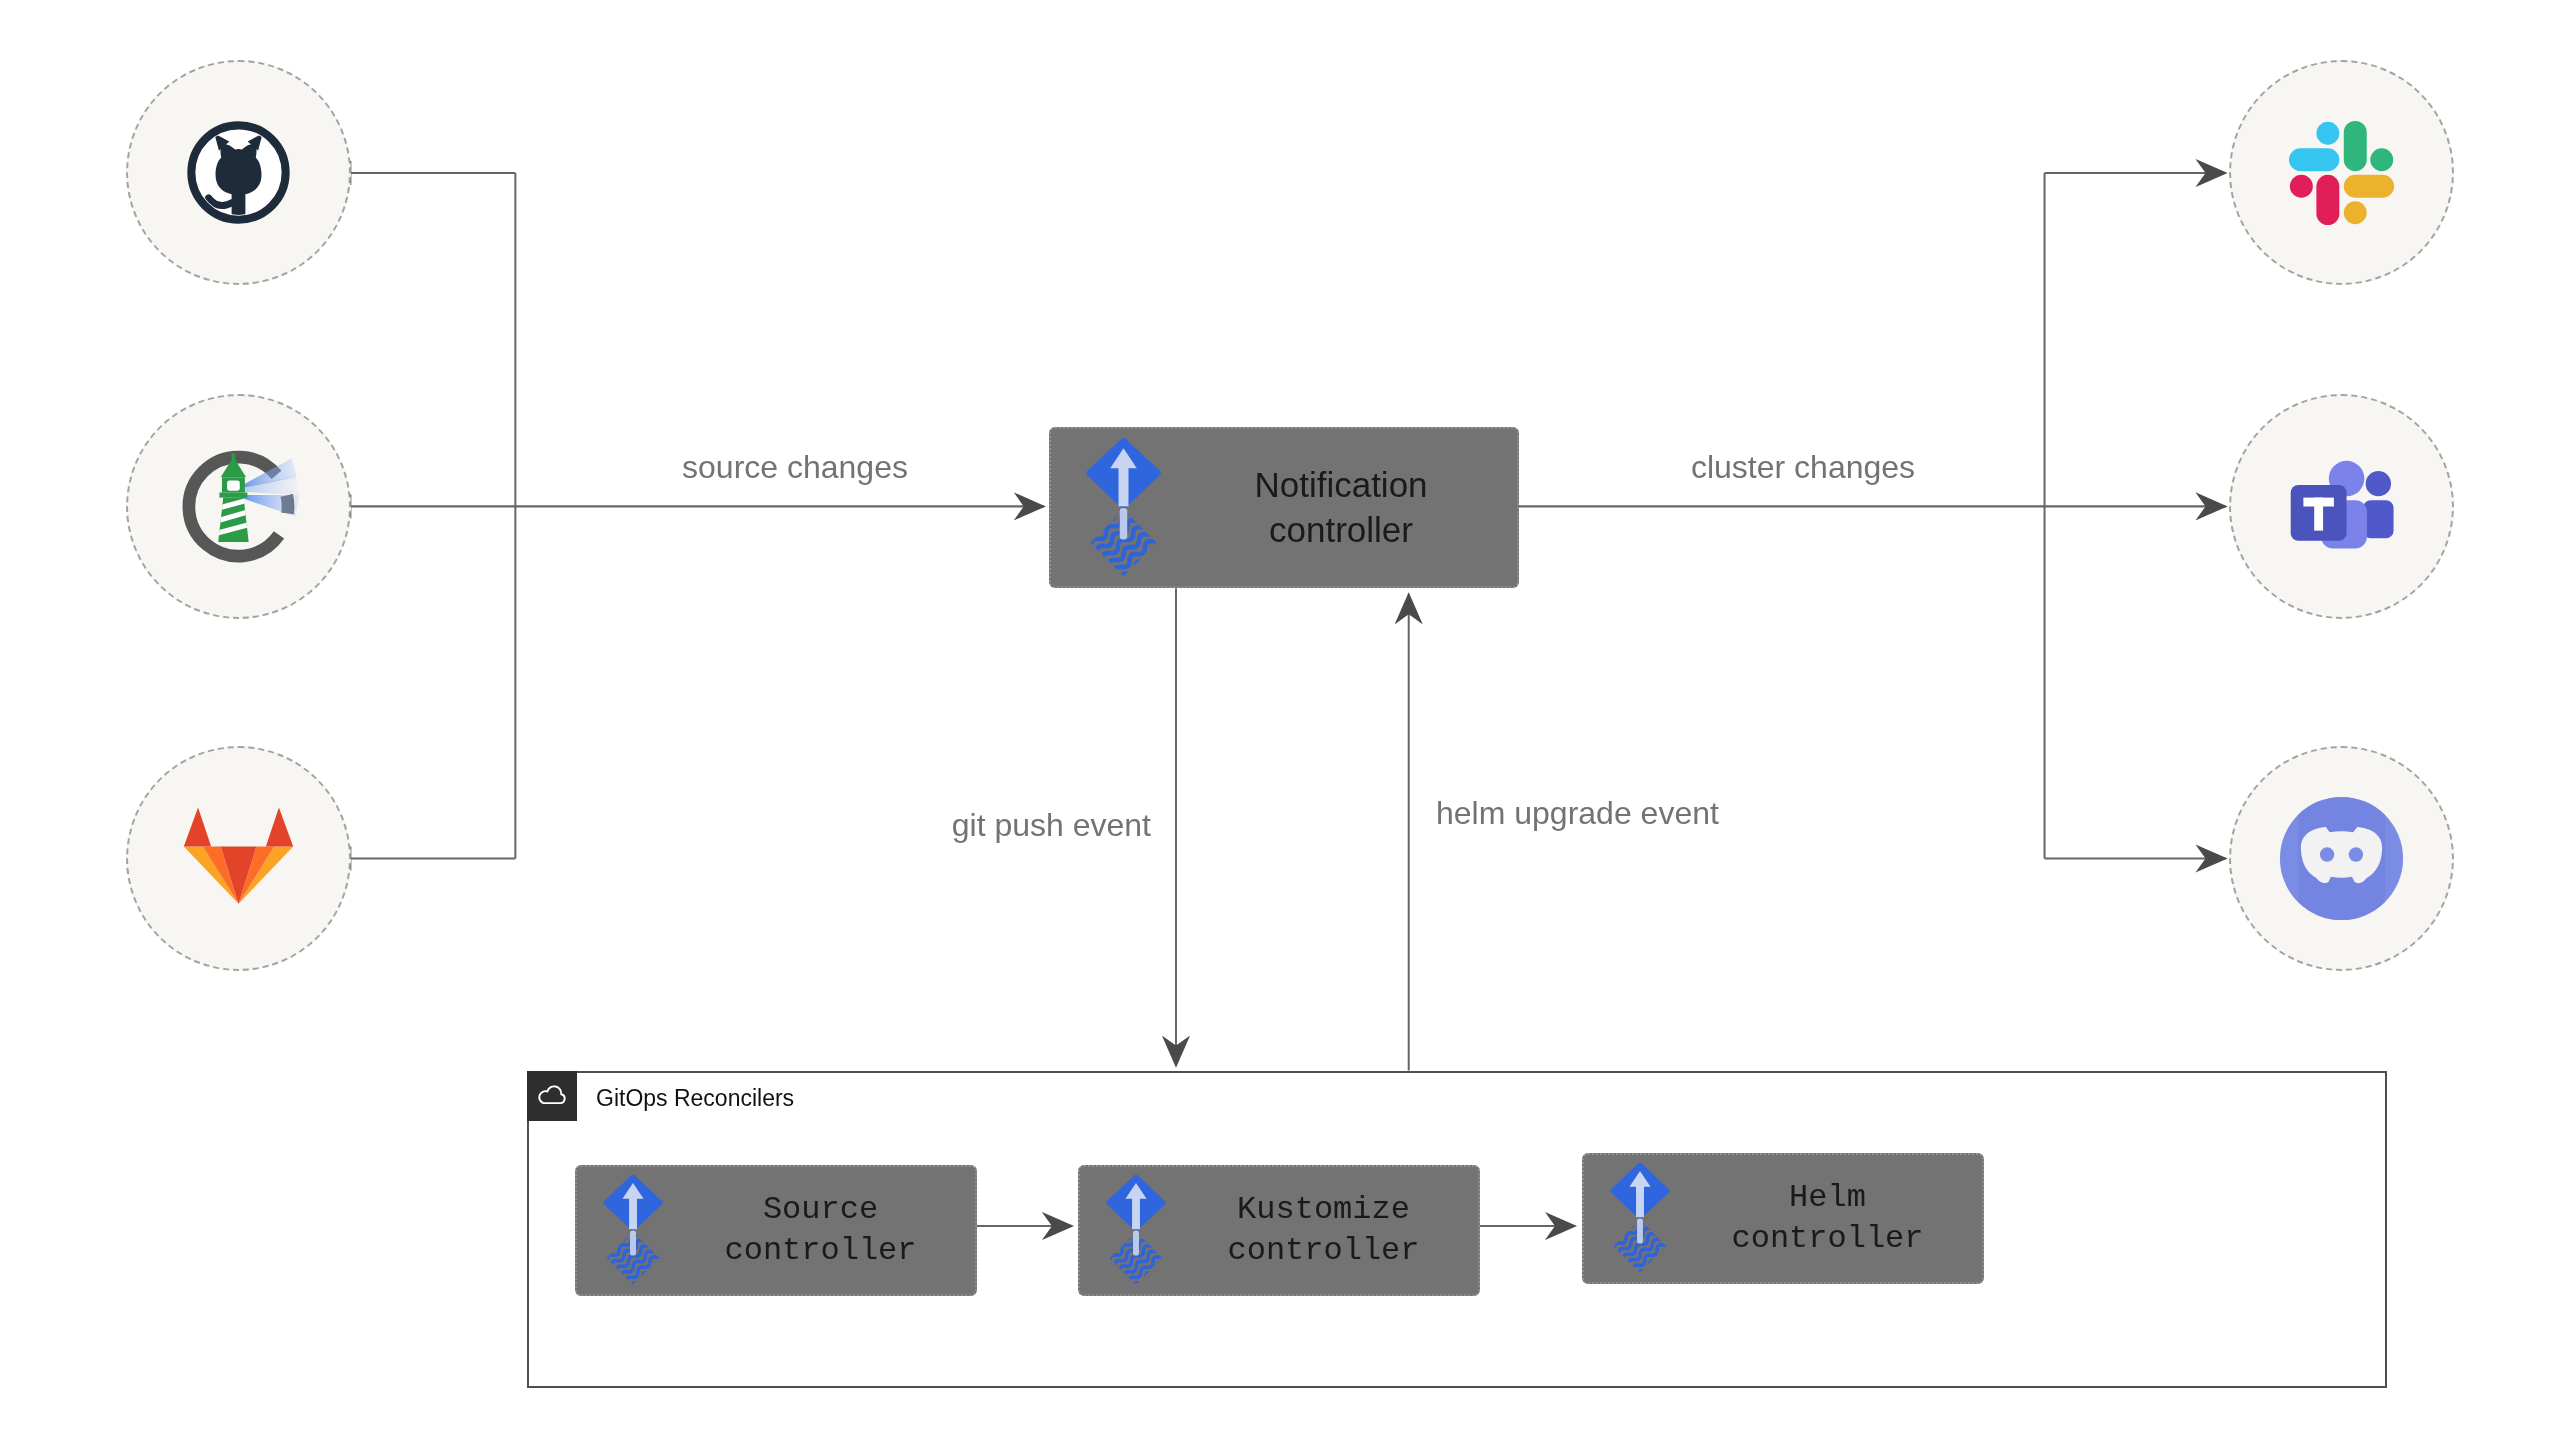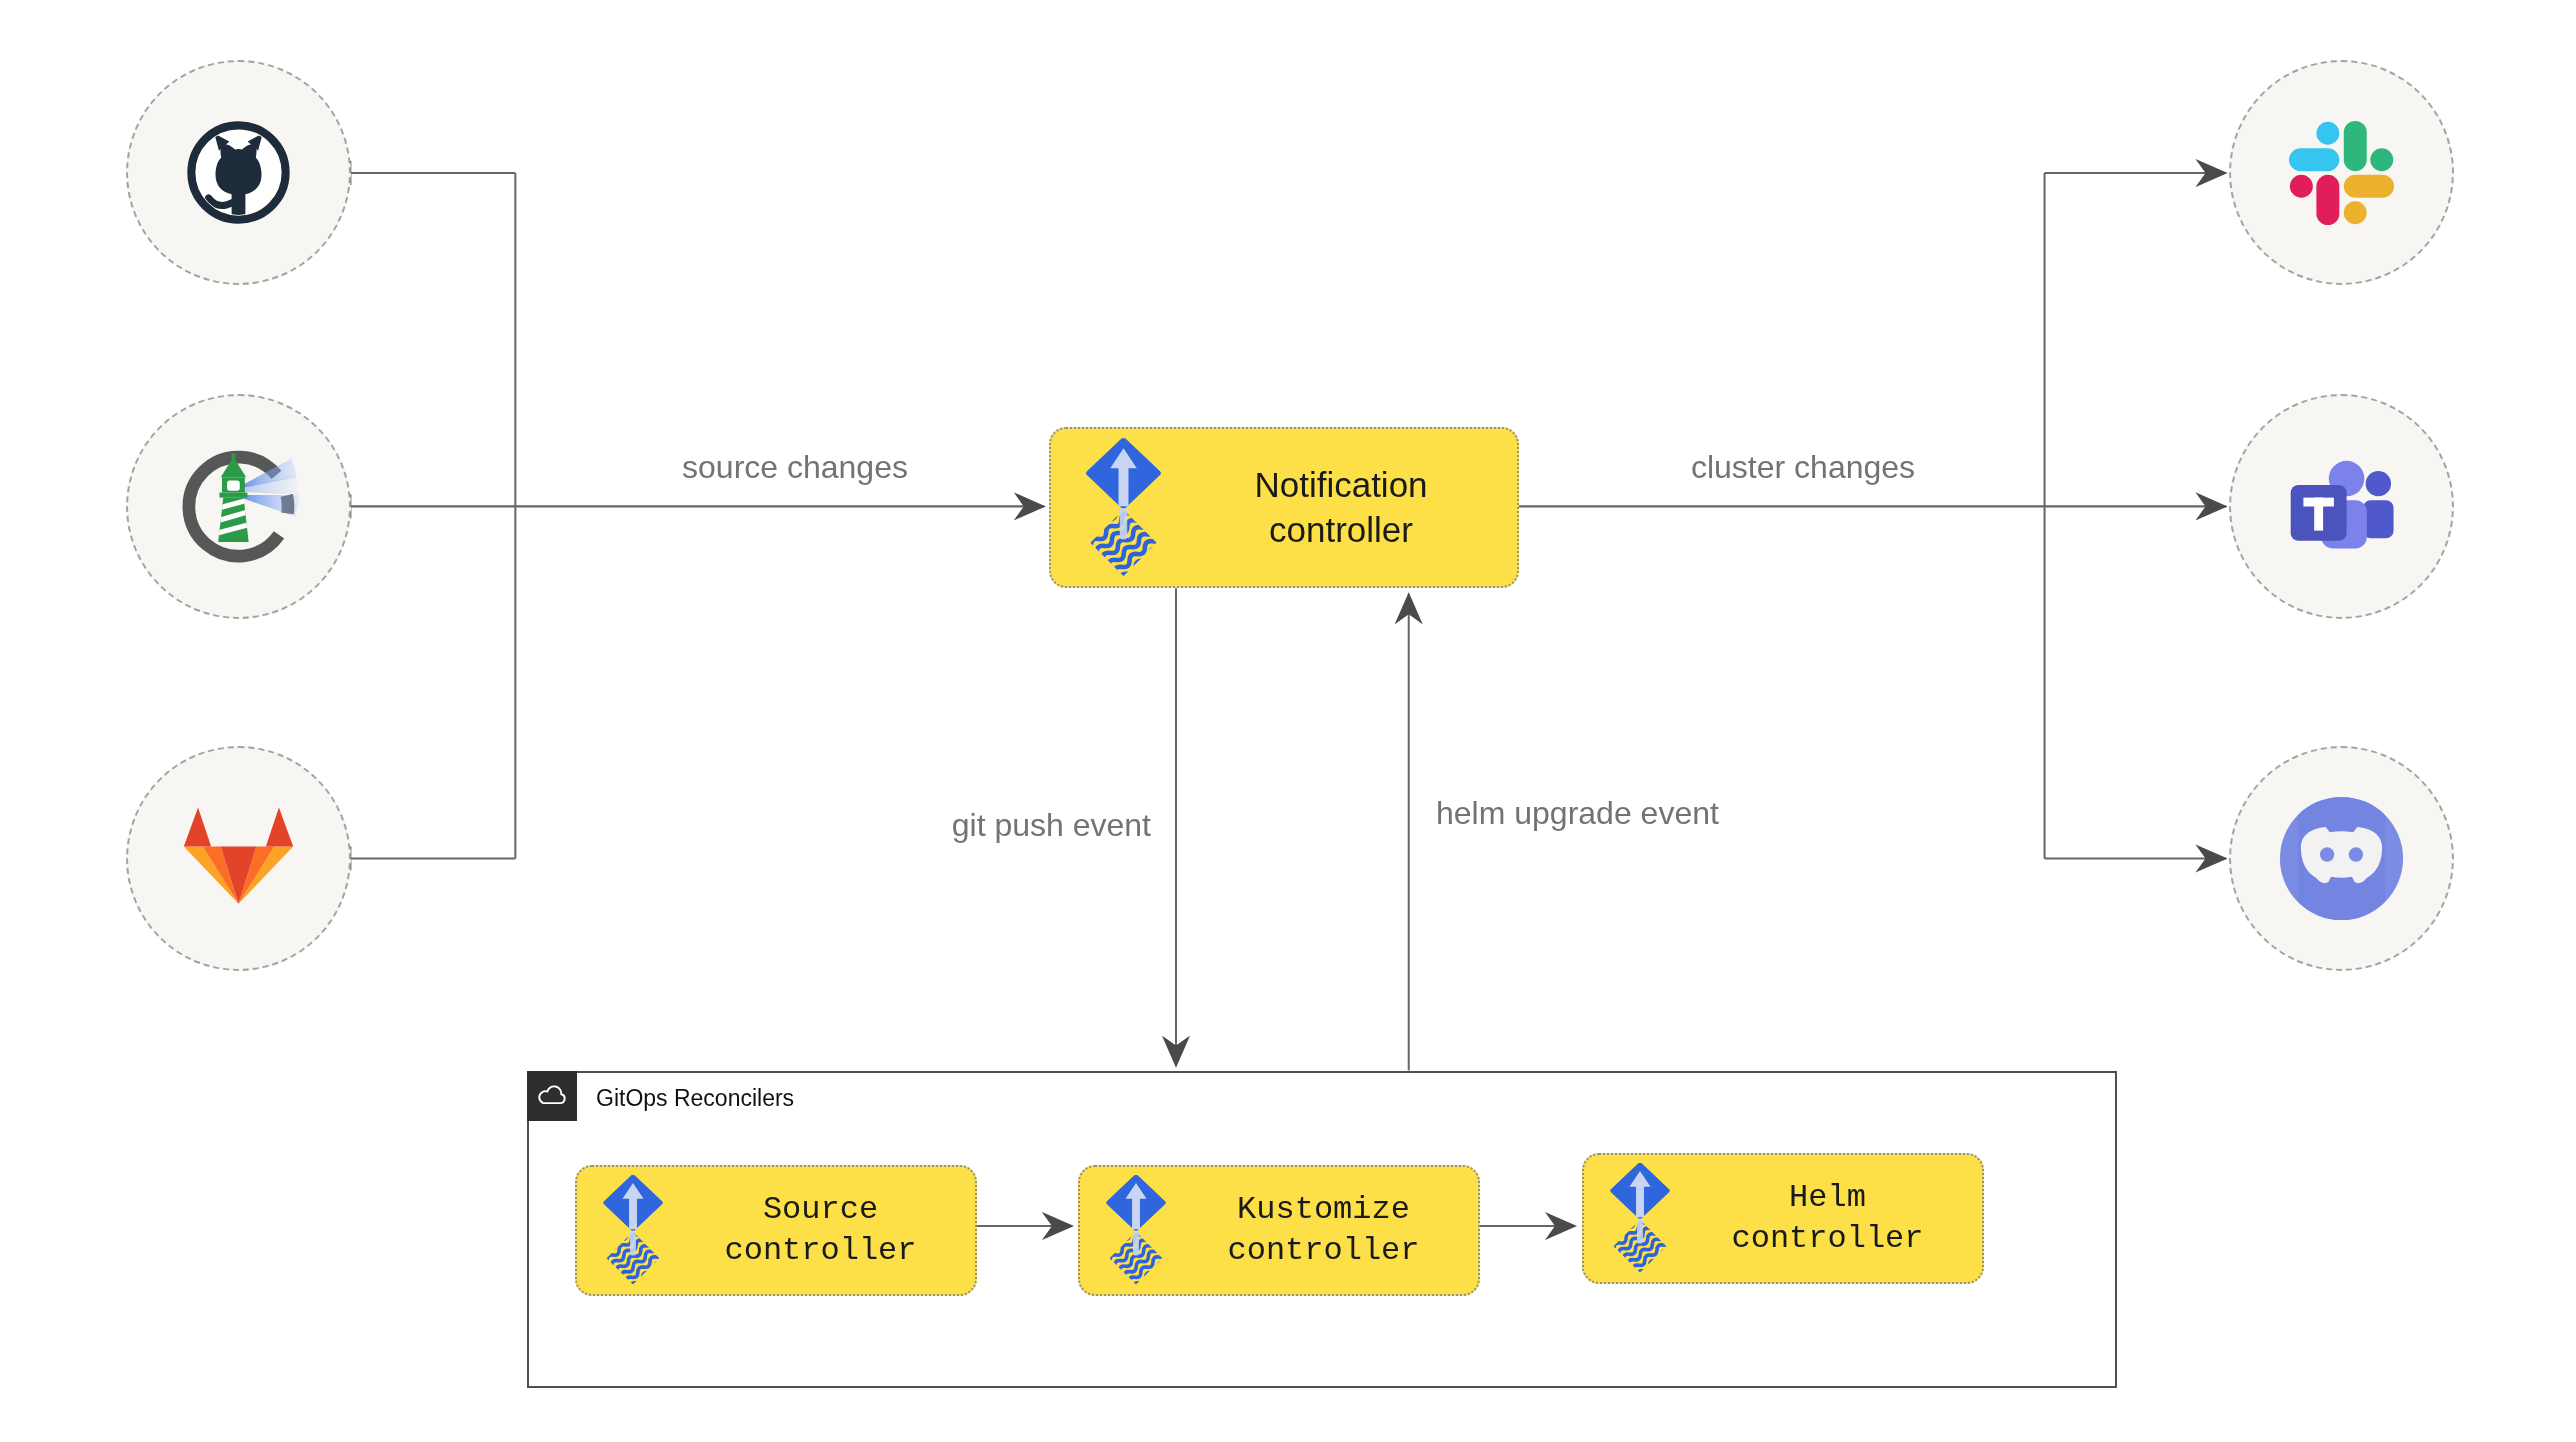--- a/index.html
+++ b/index.html
@@ -6,32 +6,32 @@
   .canvas{position:relative;width:2576px;height:1442px;background:#ffffff;
           font-family:"Liberation Sans",sans-serif;color:#1a1a1a;overflow:hidden;}
   .connectors{position:absolute;left:0;top:0;width:2576px;height:1442px;}
 
   
   .io-circle{position:absolute;width:225px;height:225px;border-radius:50%;
              background:#f7f6f3;border:2px dashed #a3a3a3;box-sizing:border-box;
              display:flex;align-items:center;justify-content:center;}
 
   
-  .flux-box{position:absolute;background:#fde047;border:2px dotted #8f8f8f;
-            border-radius:17px;box-sizing:border-box;display:flex;align-items:center;}
+  .flux-box{position:absolute;background:#737373;border:2px dotted #8f8f8f;
+            border-radius:6px;box-sizing:border-box;display:flex;align-items:center;}
   .flux-box .txt{flex:1;text-align:center;line-height:1.28;color:#1a1a1a;}
   .notif{left:1049px;top:427px;width:470px;height:161px;}
   .notif .flux-logo{width:83px;height:140px;margin-left:31px;}
   .notif .txt{font-size:35px;}
   .ctrl{width:402px;height:131px;}
   .ctrl .flux-logo{width:66px;height:111px;margin-left:23px;}
   .ctrl .txt{font-size:32px;font-family:Liberation Mono, monospace;}
 
   
-  .gitops{position:absolute;left:527px;top:1071px;width:1590px;height:317px;
+  .gitops{position:absolute;left:527px;top:1071px;width:1860px;height:317px;
           border:2px solid #4f4f4f;box-sizing:border-box;padding-left:44px;}
   .gitops-badge{position:absolute;left:-2px;top:-2px;width:50px;height:50px;
                 background:#2e2e2e;display:flex;align-items:center;justify-content:center;}
   .gitops-label{position:absolute;left:67px;top:12px;font-size:23px;color:#111;}
 
   
   .edge-label{position:absolute;font-size:32px;color:#737373;white-space:nowrap;}
   .lbl-source{left:795px;top:486px;transform:translate(-50%,-100%);}
   .lbl-cluster{left:1803px;top:486px;transform:translate(-50%,-100%);}
   .lbl-gitpush{left:1151px;top:813px;transform:translate(-100%,-50%);margin-top:12px;}

